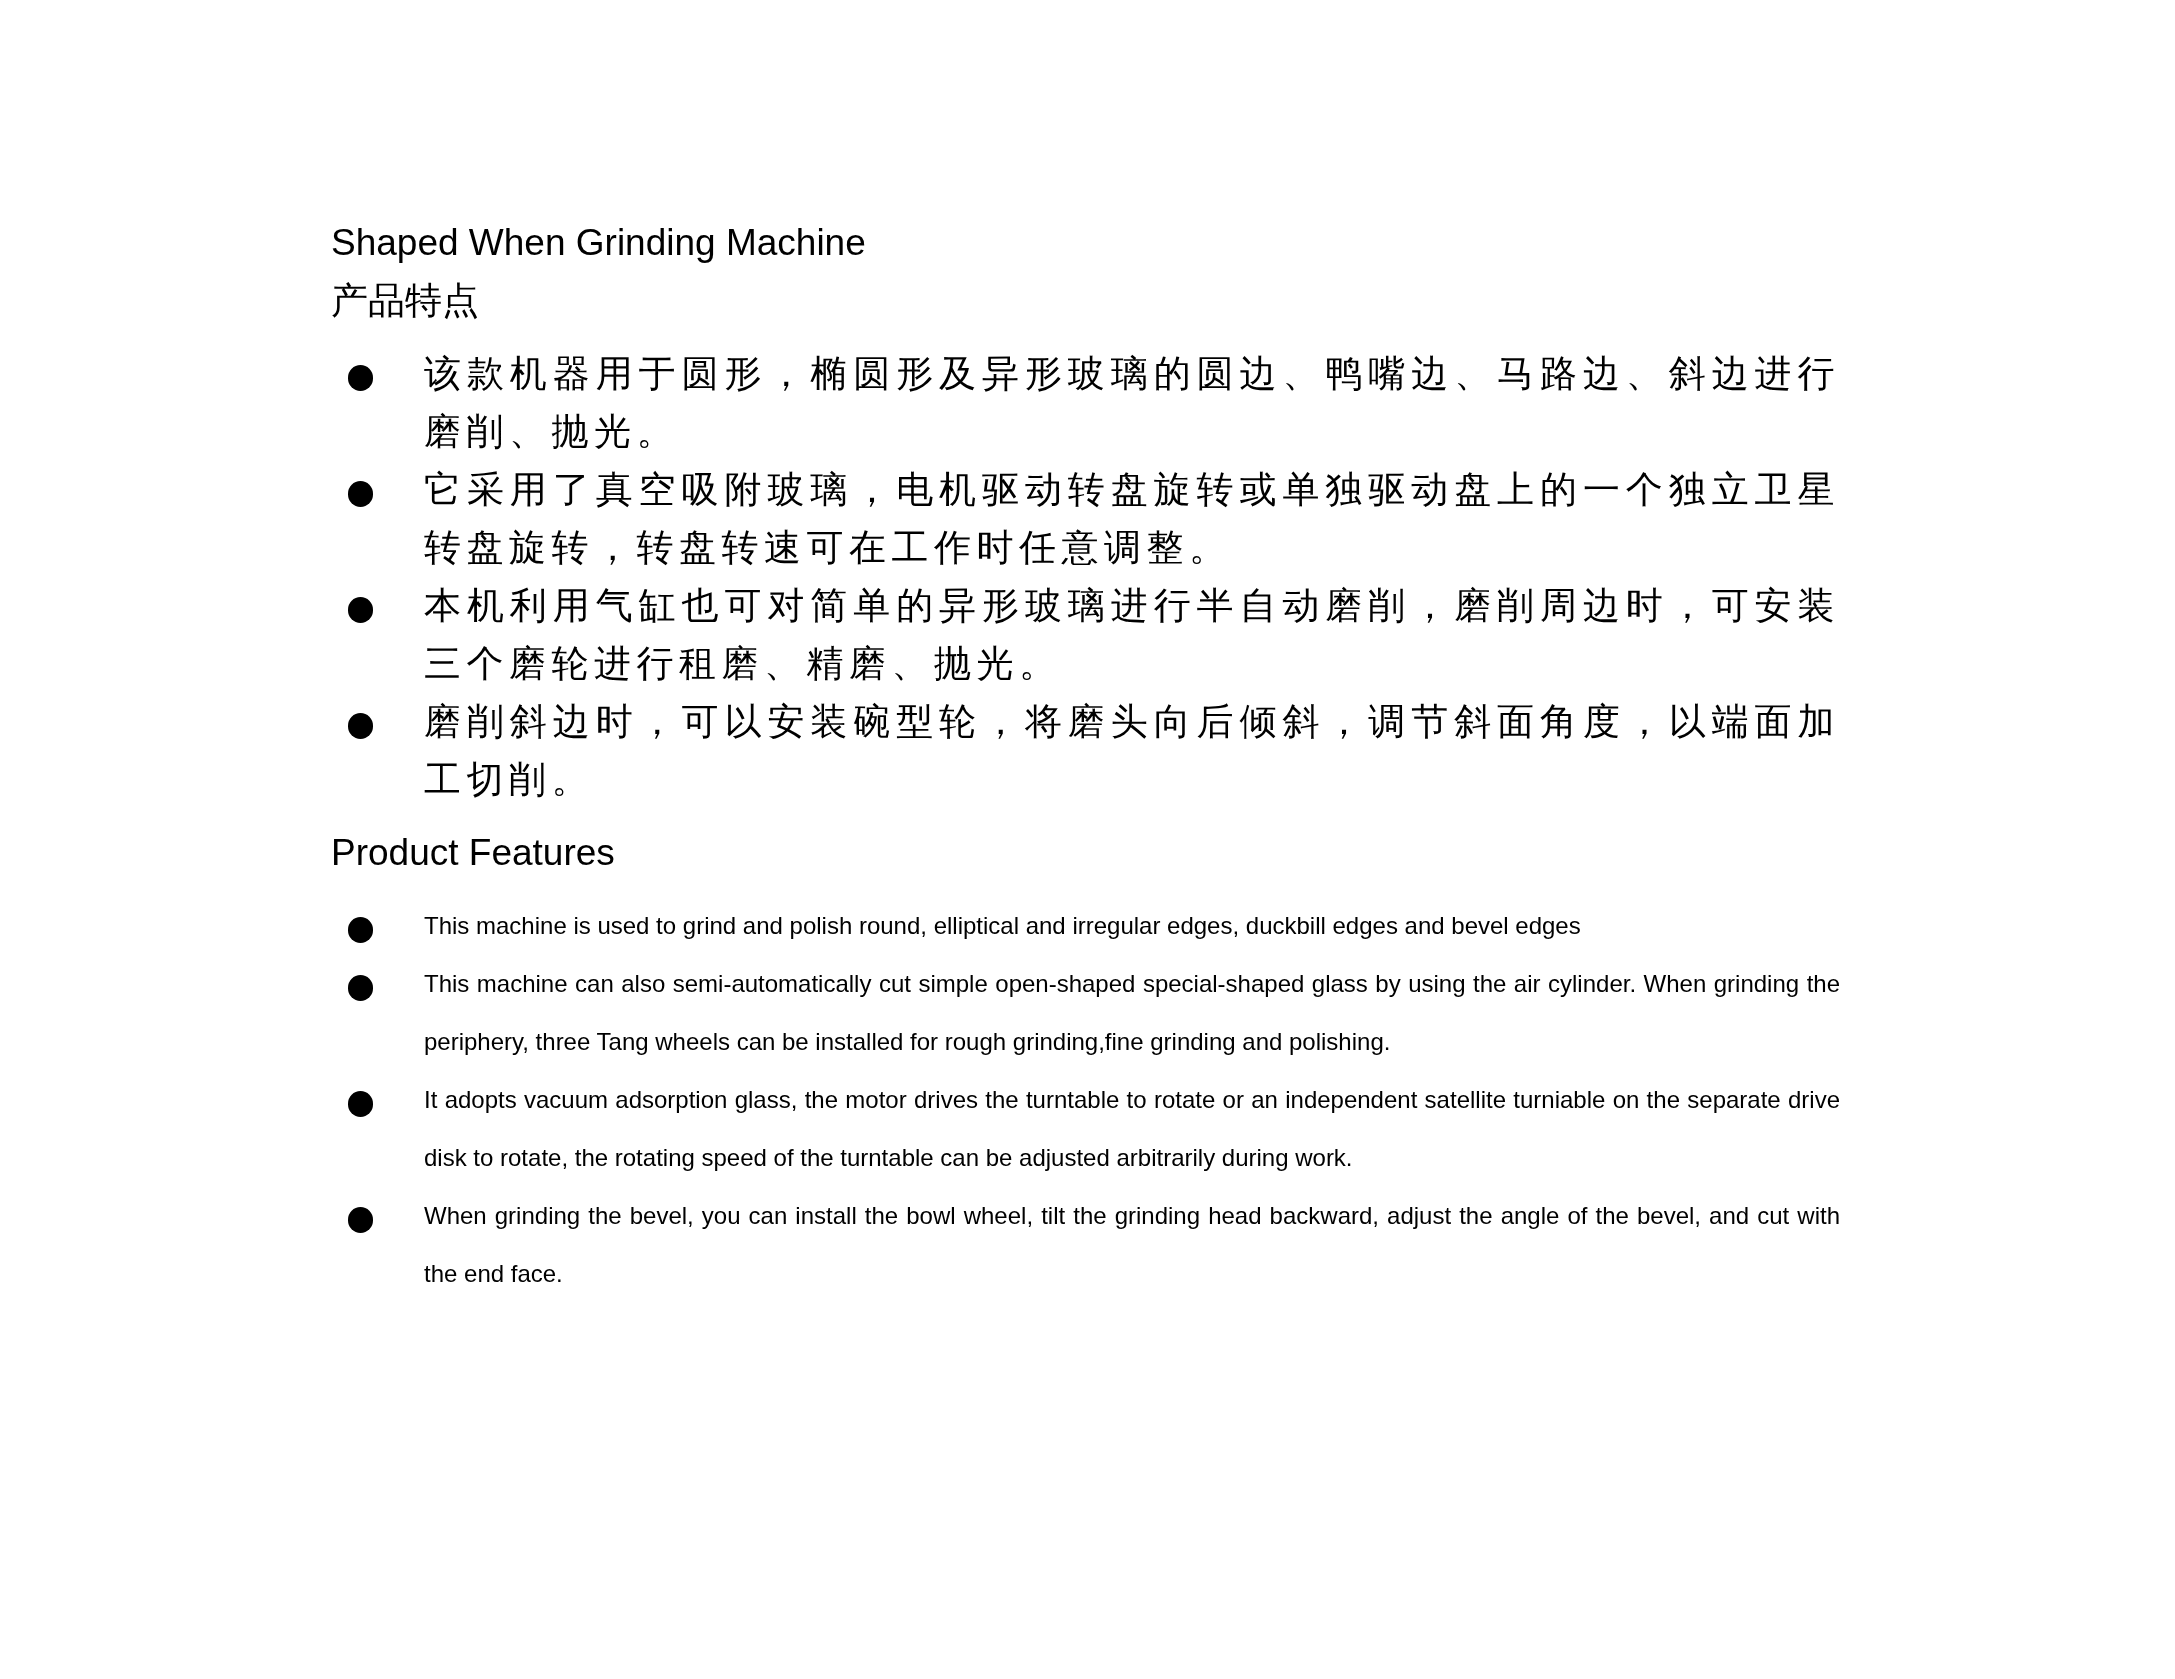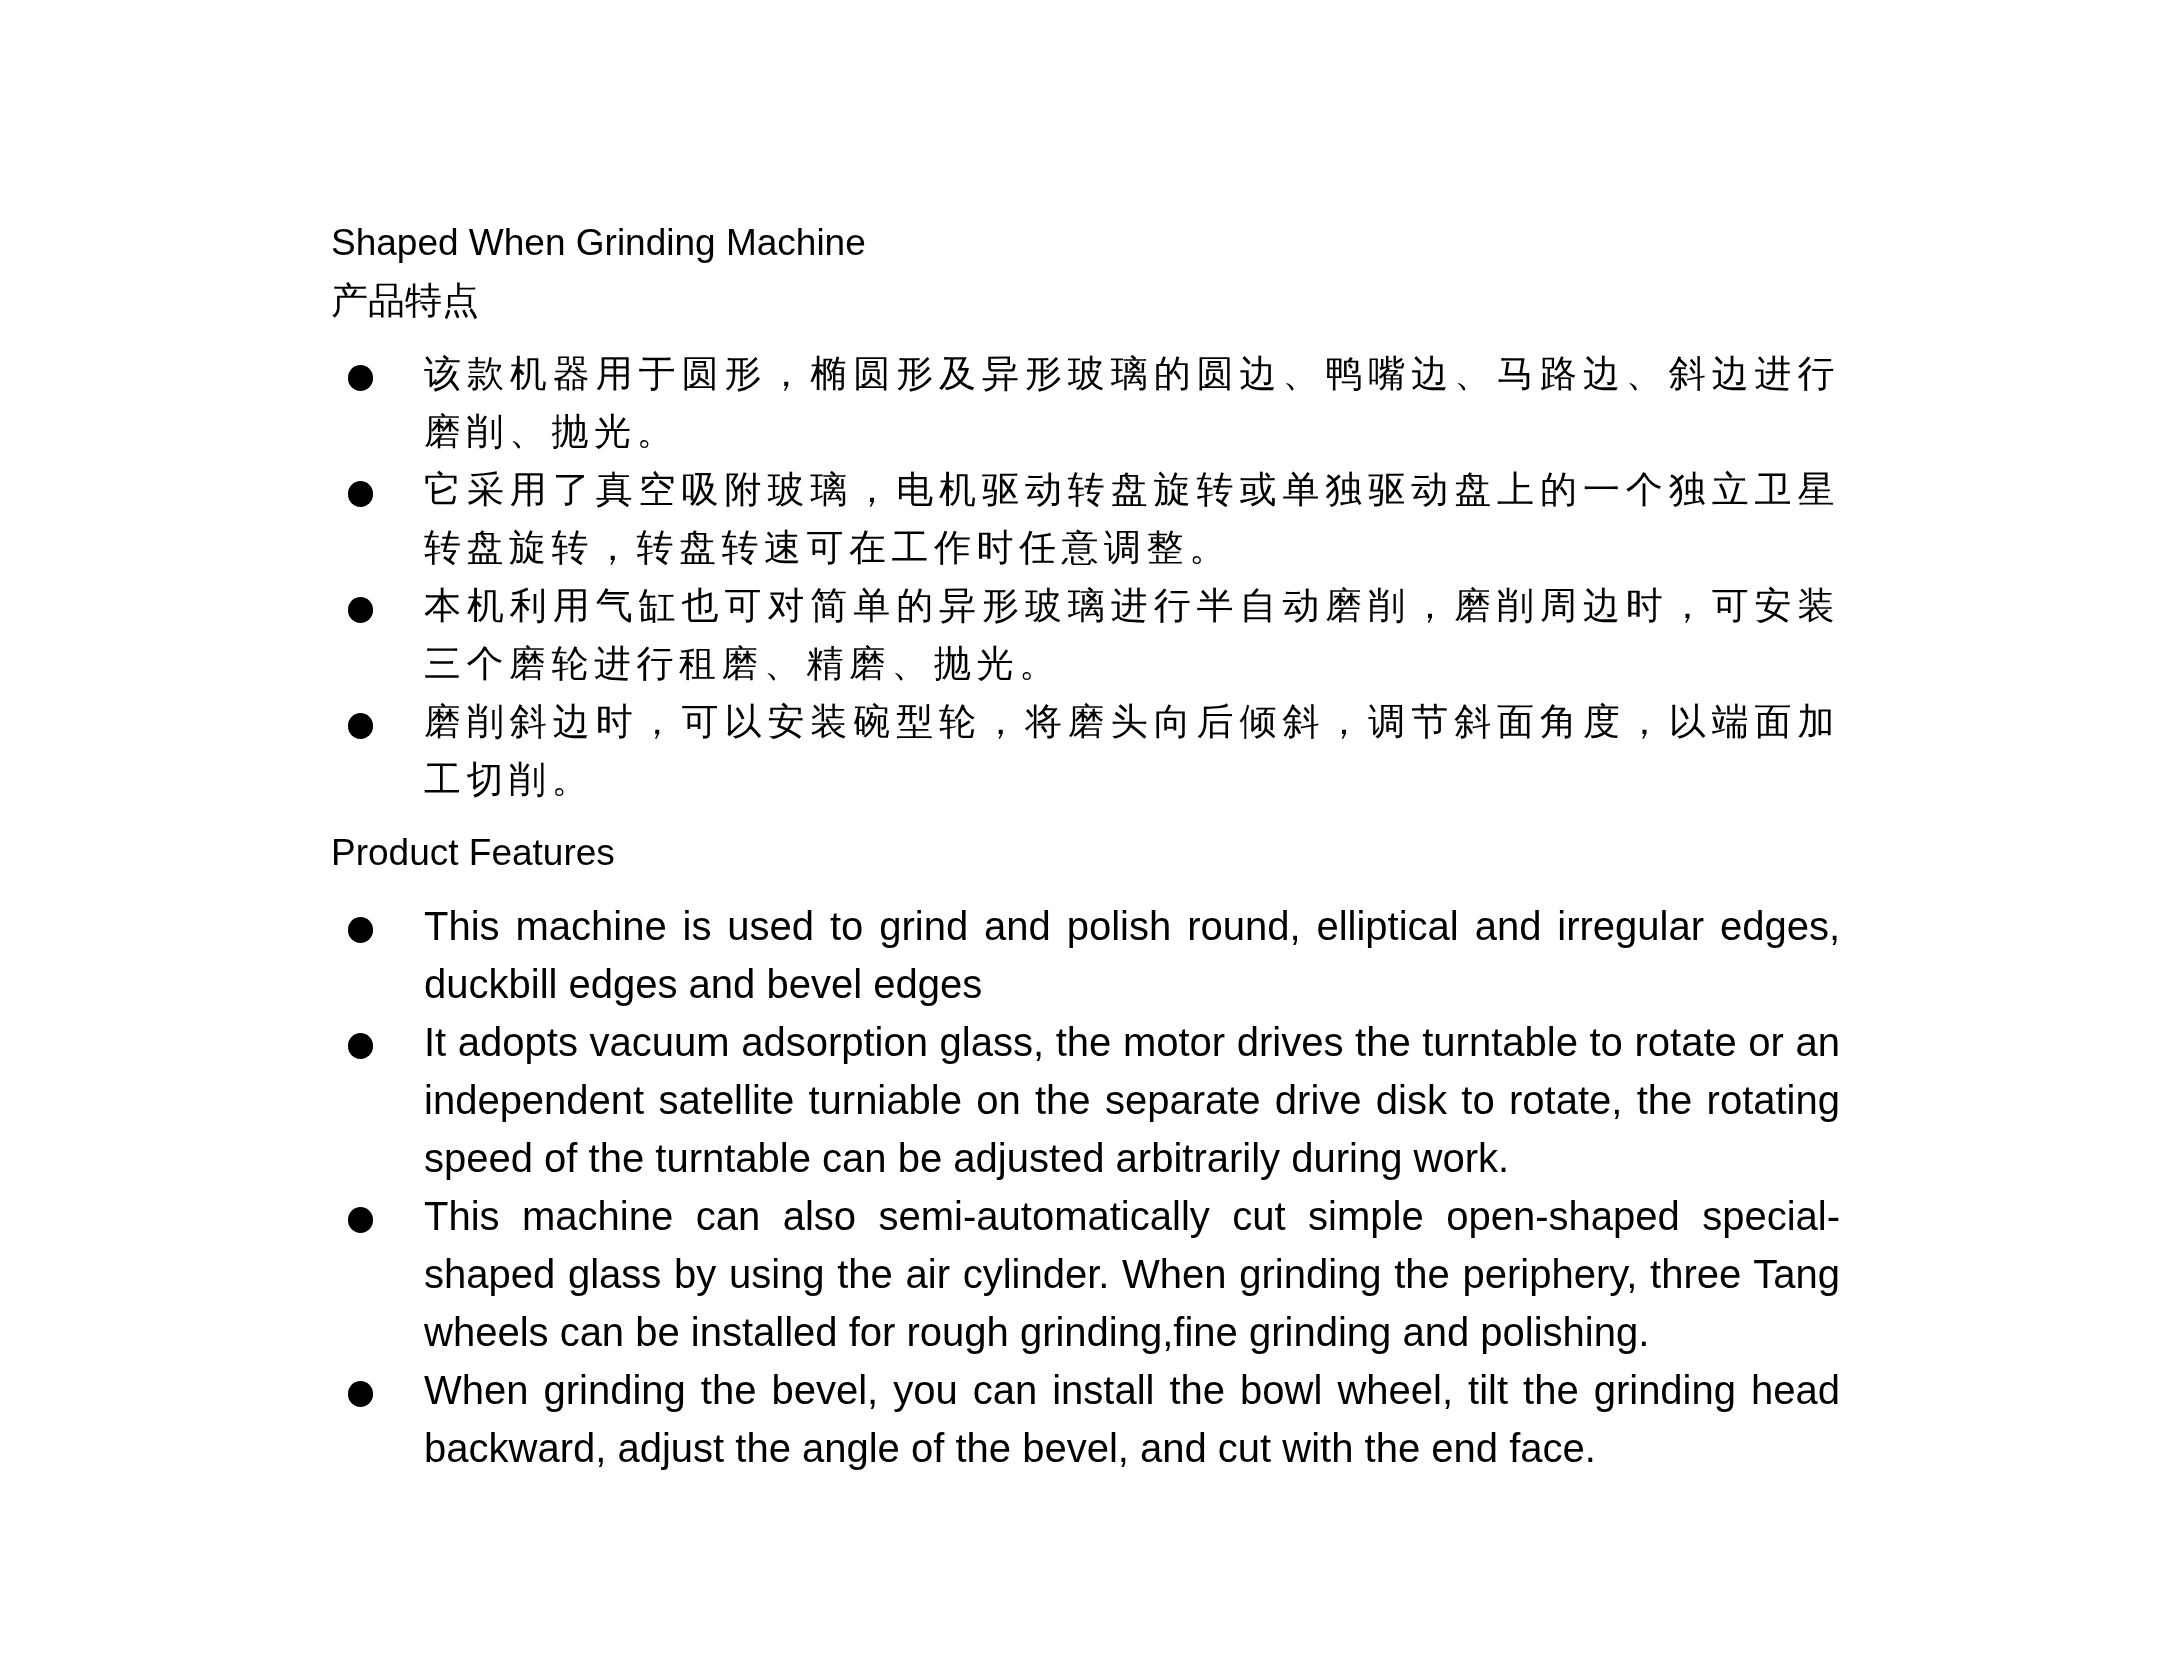--- a/index.html
+++ b/index.html
@@ -6,21 +6,21 @@
   body { width: 2176px; height: 1679px; position: relative; overflow: hidden;
          font-family: "Liberation Sans", "DejaVu Sans", sans-serif; color: #000; }
   .page { position: absolute; left: 331px; top: 214px; width: 1524px; }
   .line { font-size: 37px; line-height: 58px; height: 58px; white-space: nowrap; }
   .cjk { font-family: "DejaVu Serif", "Liberation Serif", serif; }
   .item { position: relative; padding-left: 78px; font-size: 37px; line-height: 58px; }
   .item .bullet { position: absolute; left: 1.8px; top: 20px; width: 25.6px; height: 25.6px;
                   border-radius: 50%; background: #000; }
   .item .txt { display: block; text-align: justify; }
   .item.cjk .txt { letter-spacing: 5.5px; }
-  .item.en .txt { font-size: 40px; }
+  .item.en .txt { font-size: 24px; }
   ul.list { list-style: none; margin: 15px; padding: 0; }
 </style>
 </head>
 <body>
 
 <div class="page">
   <div class="line">Shaped When Grinding Machine</div>
   <div class="line cjk">产品特点</div>
 
   <ul class="list">
@@ -44,25 +44,25 @@
 
   <div class="line">Product Features</div>
 
   <ul class="list">
     <li class="item en">
       <span class="bullet"></span>
       <span class="txt">This machine is used to grind and polish round, elliptical and irregular edges, duckbill edges and bevel edges</span>
     </li>
     <li class="item en">
       <span class="bullet"></span>
-      <span class="txt">It adopts vacuum adsorption glass, the motor drives the turntable to rotate or an independent satellite turniable on the separate drive disk to rotate, the rotating speed of the turntable can be adjusted arbitrarily during work.</span>
+      <span class="txt">This machine can also semi-automatically cut simple open-shaped special-shaped glass by using the air cylinder. When grinding the periphery, three Tang wheels can be installed for rough grinding,fine grinding and polishing.</span>
     </li>
     <li class="item en">
       <span class="bullet"></span>
-      <span class="txt">This machine can also semi-automatically cut simple open-shaped special-shaped glass by using the air cylinder. When grinding the periphery, three Tang wheels can be installed for rough grinding,fine grinding and polishing.</span>
+      <span class="txt">It adopts vacuum adsorption glass, the motor drives the turntable to rotate or an independent satellite turniable on the separate drive disk to rotate, the rotating speed of the turntable can be adjusted arbitrarily during work.</span>
     </li>
     <li class="item en">
       <span class="bullet"></span>
       <span class="txt">When grinding the bevel, you can install the bowl wheel, tilt the grinding head backward, adjust the angle of the bevel, and cut with the end face.</span>
     </li>
   </ul>
 </div>
 
 
 </body></html>

